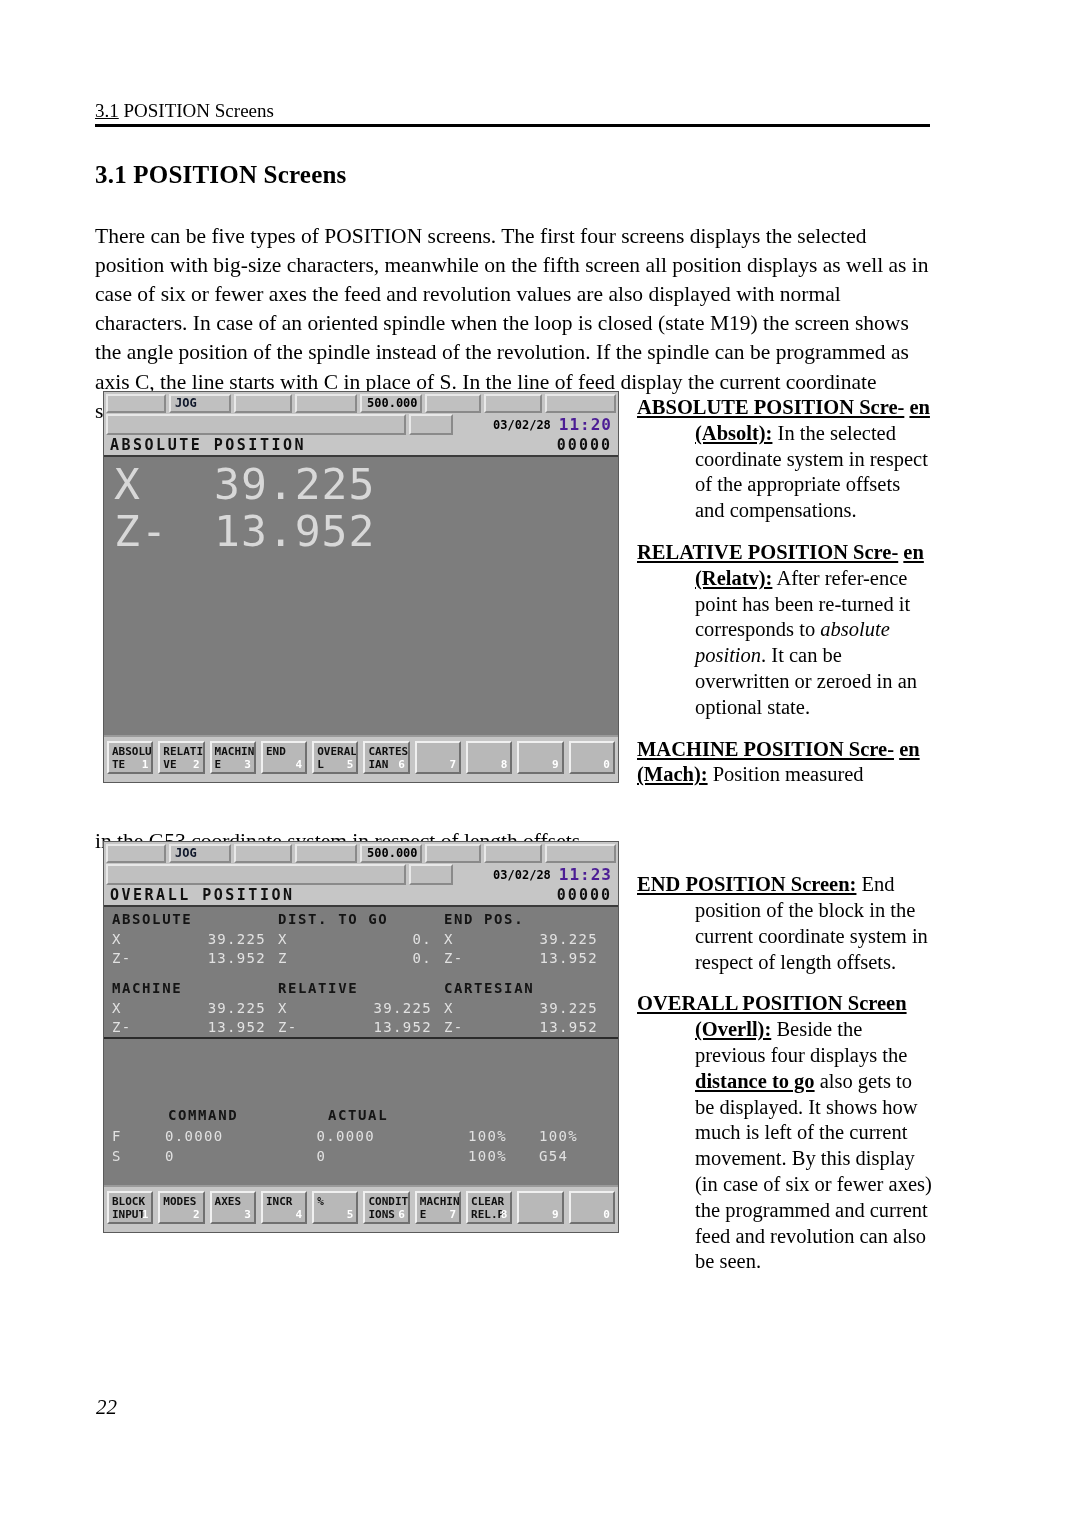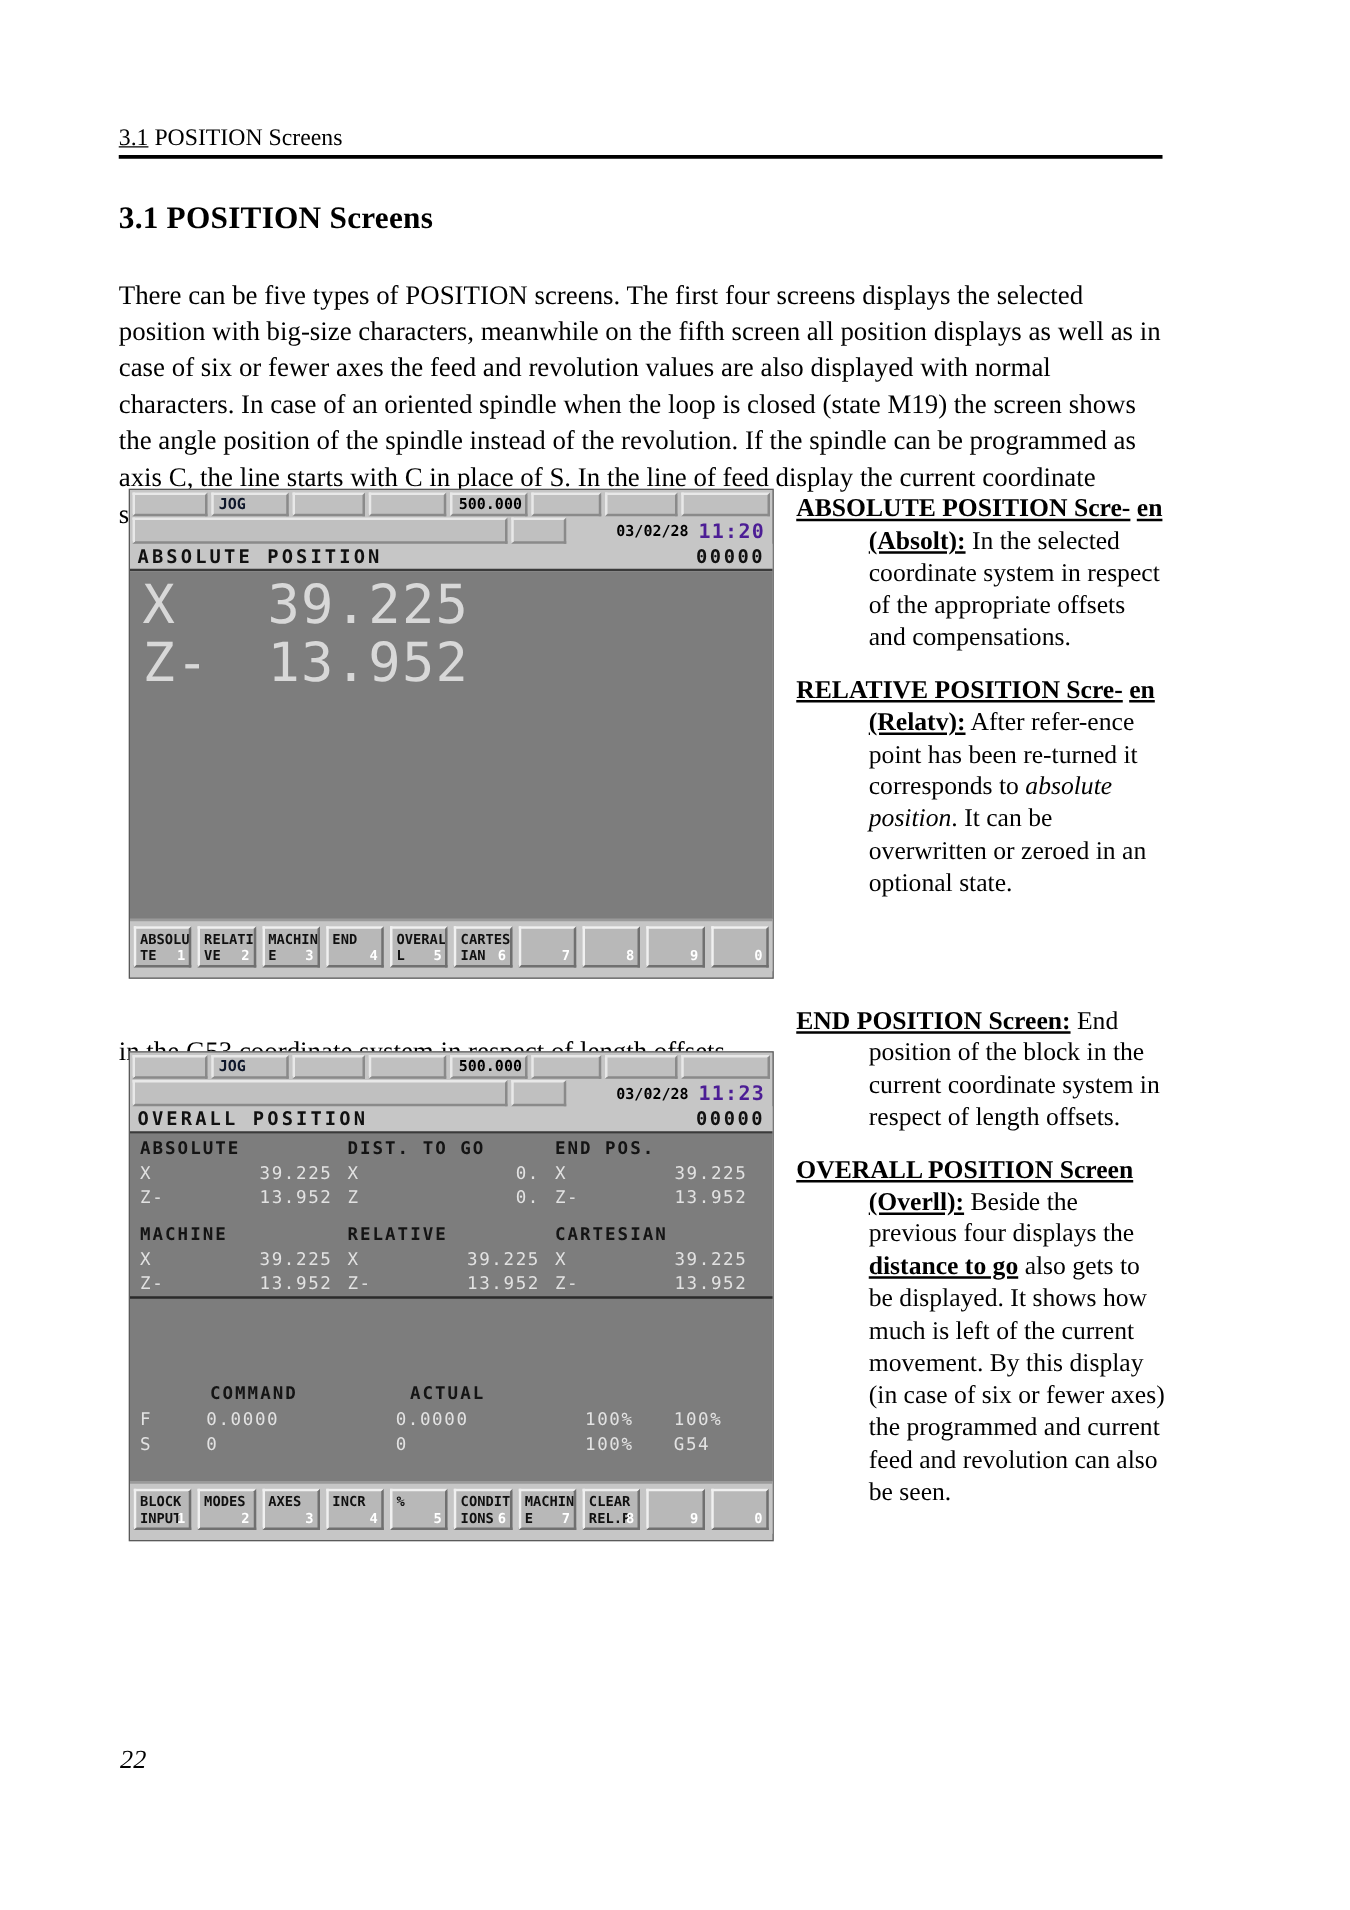--- a/index.html
+++ b/index.html
@@ -535,20 +535,26 @@
     </div>
   </div>
 
   <div class="rc-block">
     <div class="hang">
       <span class="rc-u lead">RELATIVE POSITION Scre-</span>
       <span class="rc-u">en (Relatv):</span><span> After refer-ence point has been re-turned it corresponds to </span><span class="rc-i">absolute position</span><span>. It can be overwritten or zeroed in an optional state.</span>
     </div>
   </div>
 
+  <div class="rc-block">
+    <div>
+      <span class="rc-u">MACHINE POSITION Scre-</span>
+      <span class="rc-u">en (Mach):</span><span> Position measured</span>
+    </div>
+  </div>
 
   <div class="rc-block" style="margin-top:84px;">
     <div class="hang">
       <span class="rc-u lead">END POSITION Screen:</span><span> End position of the block in the current coordinate system in respect of length offsets.</span>
     </div>
   </div>
 
   <div class="rc-block">
     <div class="hang">
       <span class="rc-u lead">OVERALL POSITION Screen</span>

